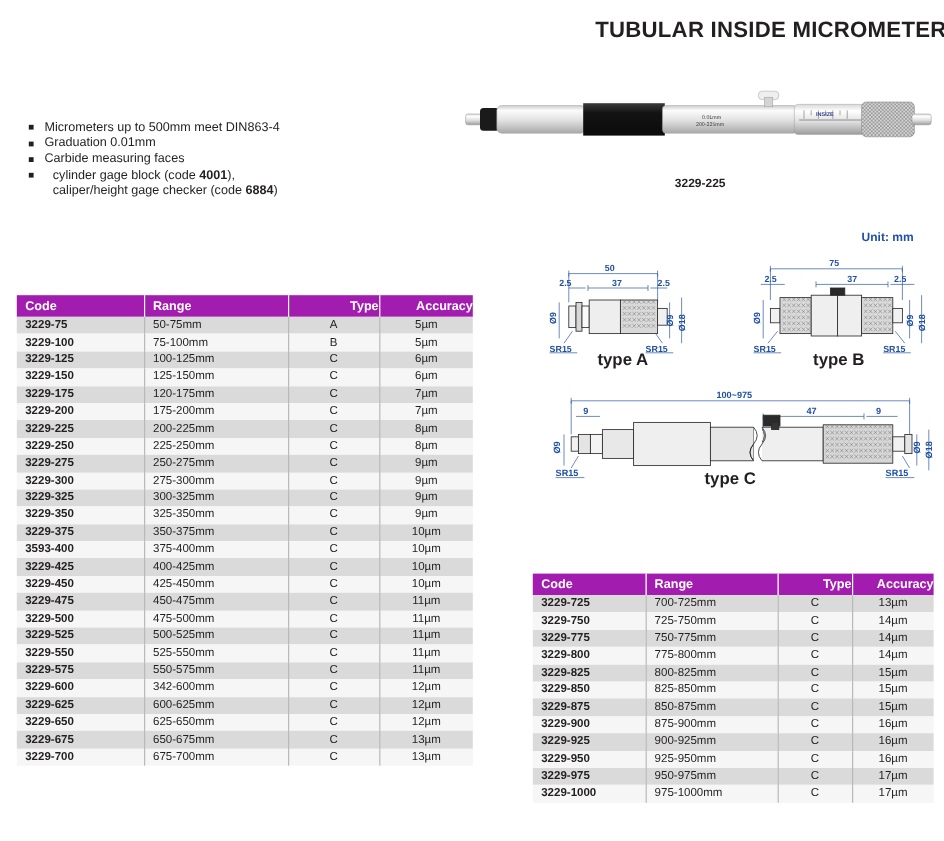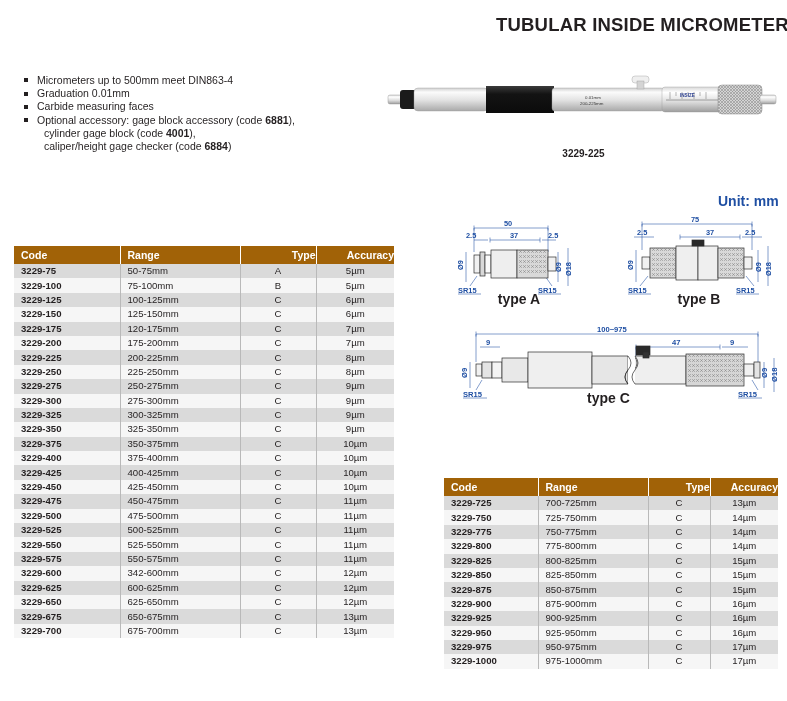--- a/index.html
+++ b/index.html
@@ -11,21 +11,21 @@
   .page{position:relative;width:787px;height:701px;}
 
   
   #page-title{
     position:absolute;left:496px;top:14px;
     font-size:18.5px;font-weight:bold;letter-spacing:.2px;
     color:#231f20;white-space:nowrap;
   }
 
   
-  #features{position:absolute;left:24px;top:74px;width:360px;}
+  #features{position:absolute;left:24px;top:100px;width:360px;}
   #features ul{list-style:none;margin:0;padding:0;}
   #features li{
     position:relative;padding-left:13px;
     font-size:10.5px;line-height:13.2px;color:#231f20;
   }
   #features li .bullet{
     position:absolute;left:0;top:4.3px;width:4px;height:4px;background:#231f20;
   }
   #features li .sub{display:block;padding-left:7px;}
   #features b{font-weight:bold;}
@@ -33,21 +33,21 @@
   
   #product-figure{position:absolute;left:380px;top:66px;width:407px;height:80px;}
   #product-caption{
     position:absolute;left:0;top:82px;width:407px;text-align:center;
     font-size:10px;font-weight:bold;color:#231f20;
   }
 
   
   .spec-table{position:absolute;border-collapse:collapse;table-layout:fixed;}
   .spec-table th{
-    background:#a16207;color:#ffffff;font-size:10.5px;font-weight:bold;
+    background:#a21caf;color:#ffffff;font-size:10.5px;font-weight:bold;
     text-align:left;padding:2px 0 2px 7px;height:14px;line-height:12px;
     border-right:1px solid #ffffff;
   }
   .spec-table th.c{text-align:right;padding-left:0;}
   .spec-table th:last-child{border-right:none;}
   .spec-table td{
     font-size:9.6px;height:14.4px;line-height:12px;padding:0 0 0 7px;
     color:#231f20;border-right:1px solid #b9b9b9;white-space:nowrap;
   }
   .spec-table td.c{text-align:center;padding-left:0;}
@@ -58,21 +58,21 @@
 
   #table-left{left:14px;top:246px;width:380px;}
   #table-right{left:444px;top:478px;width:334px;}
 
   
   #drawings{position:absolute;left:430px;top:186px;width:357px;height:214px;}
   .dwg-label{
     position:absolute;font-size:14px;font-weight:bold;color:#231f20;text-align:center;
   }
   #unit-label{
-    position:absolute;left:288px;top:7px;font-size:14px;font-weight:bold;color:#1f4fa3;
+    position:absolute;left:288px;top:7px;font-size:10px;font-weight:bold;color:#1f4fa3;
   }
   svg{display:block;}
 </style>
 </head>
 <body>
 
 <div class="page">
 
   <div id="page-title">TUBULAR INSIDE MICROMETERS</div>
 
@@ -85,21 +85,20 @@
       <li>
         <span class="bullet"></span>
         <span>Graduation 0.01mm</span>
       </li>
       <li>
         <span class="bullet"></span>
         <span>Carbide measuring faces</span>
       </li>
       <li>
         <span class="bullet"></span>
-        <span><span>Optional accessory: gage block accessory (code <b>6881</b>),</span></span>
         <span class="sub">cylinder gage block (code <b>4001</b>),</span>
         <span class="sub">caliper/height gage checker (code <b>6884</b>)</span>
       </li>
     </ul>
   </div>
 
   <div id="product-figure">
     <svg width="407" height="80" viewBox="0 0 407 80">
       <defs>
         <linearGradient id="steel" x1="0" y1="0" x2="0" y2="1">
@@ -444,21 +443,21 @@
           <td class="c">C</td>
           <td class="c">9µm</td>
         </tr>
         <tr>
           <td class="code">3229-375</td>
           <td>350-375mm</td>
           <td class="c">C</td>
           <td class="c">10µm</td>
         </tr>
         <tr>
-          <td class="code">3229-400</td>
+          <td class="code">3593-400</td>
           <td>375-400mm</td>
           <td class="c">C</td>
           <td class="c">10µm</td>
         </tr>
         <tr>
           <td class="code">3229-425</td>
           <td>400-425mm</td>
           <td class="c">C</td>
           <td class="c">10µm</td>
         </tr>

